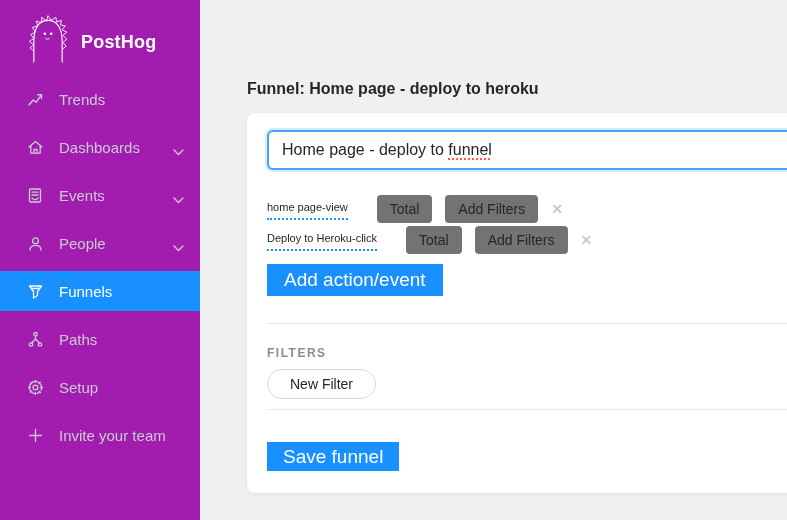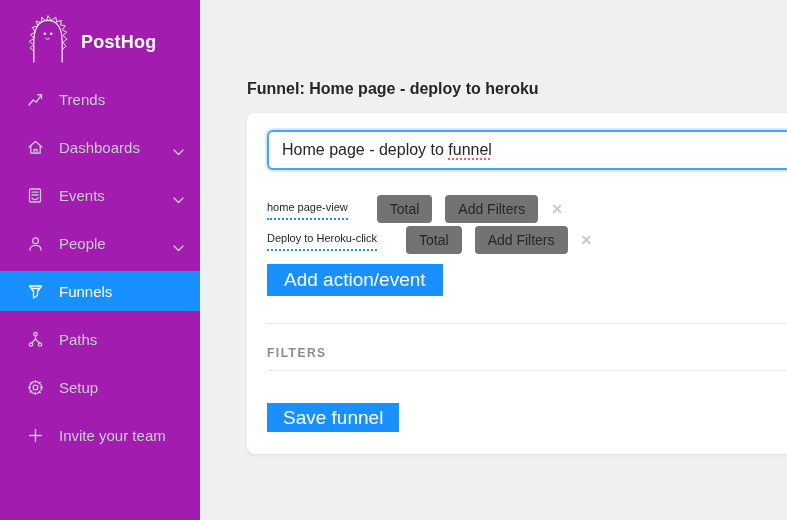--- a/index.html
+++ b/index.html
@@ -223,20 +223,21 @@
           <span class="remove">✕</span>
         </div>
       </div>
 
       <button class="primary-btn add-action">Add action/event</button>
 
       <hr class="divider">
 
       <div class="filters-heading">FILTERS</div>
 
+      <button class="pill-btn">New Filter</button>
 
       <hr class="divider divider2">
 
       <button class="primary-btn save">Save funnel</button>
 
     </section>
   </main>
 
 </div>
 

